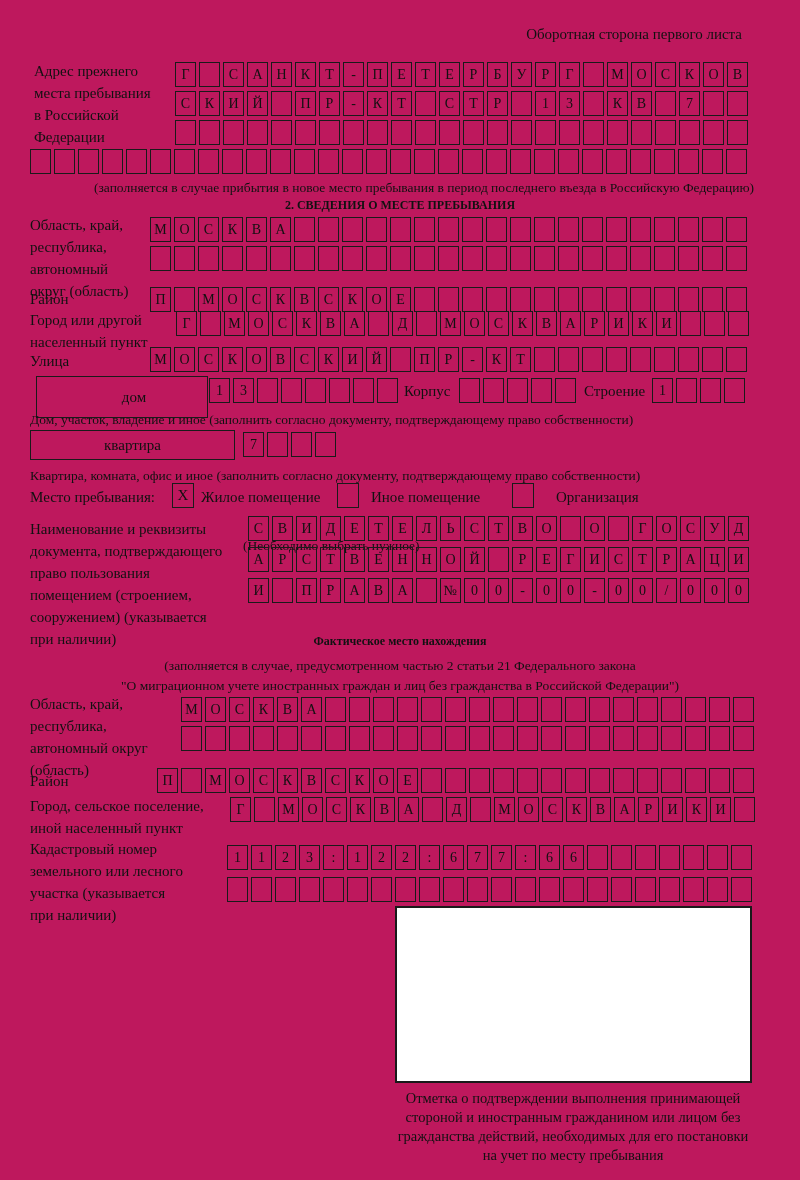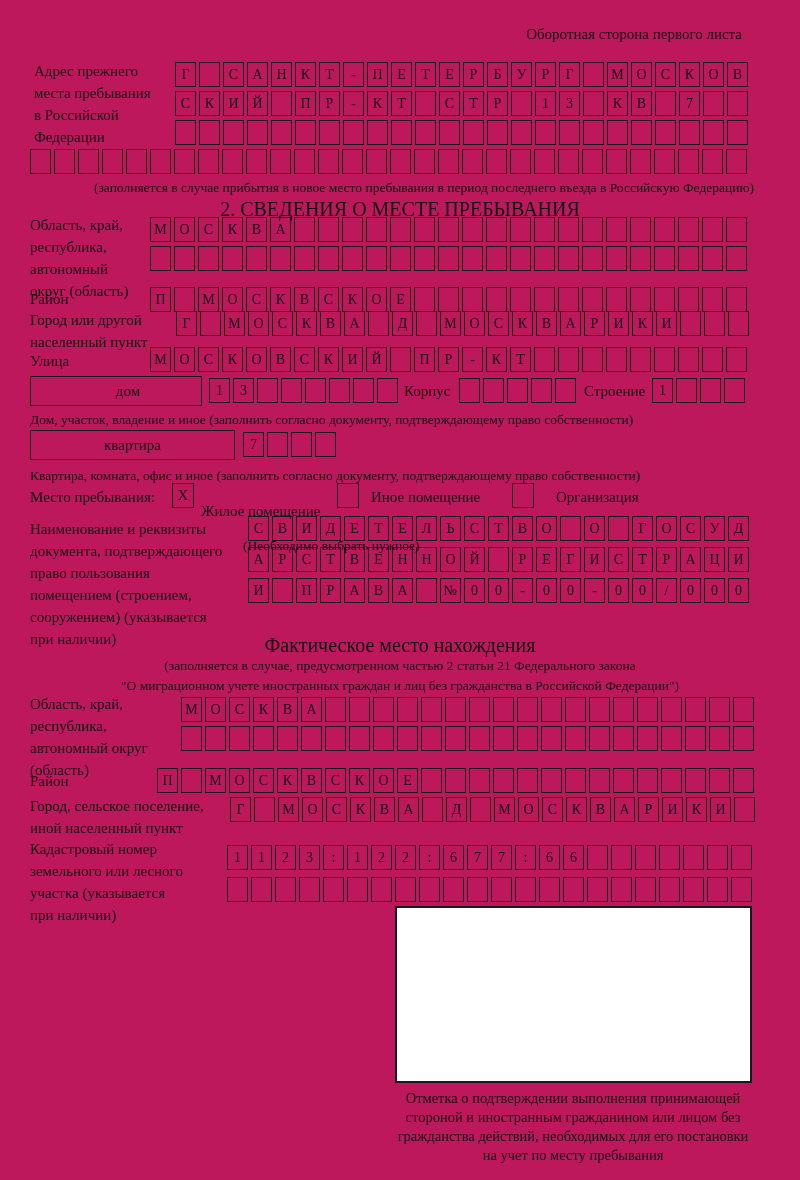--- a/index.html
+++ b/index.html
@@ -3,21 +3,21 @@
 <meta charset="utf-8">
 <style>
   html,body{margin:0;padding:0;background:#ffffff;}
   .page{
     position:relative;width:800px;height:1180px;background:#be185d;
     font-family:"Liberation Serif","DejaVu Serif",serif;color:#111;overflow:hidden;
   }
   .lbl{position:absolute;font-size:15px;line-height:22px;}
   .note{position:absolute;font-size:13.5px;line-height:19px;}
   .center{left:0;width:800px;text-align:center;}
-  .title{position:absolute;font-weight:normal;font-size:20px;}
+  .title{position:absolute;font-weight:bold;font-size:12px;}
   .row{position:absolute;display:flex;}
   .cell{
     flex:none;width:21px;height:25px;margin-right:3px;border:1.6px solid #1a1a1a;
     box-sizing:border-box;display:flex;align-items:center;justify-content:center;
     font-size:14px;line-height:1;
   }
   .widebox{
     position:absolute;border:1.6px solid #1a1a1a;box-sizing:border-box;
     display:flex;align-items:center;justify-content:center;font-size:15px;
   }
@@ -285,21 +285,21 @@
       <div class="cell"></div>
       <div class="cell"></div>
       <div class="cell"></div>
       <div class="cell"></div>
       <div class="cell"></div>
       <div class="cell"></div>
       <div class="cell"></div>
       <div class="cell"></div>
     </div>
 
-  <div class="widebox" style="left:30px;top:376px;width:172px;height:30px;padding-left:24px;">дом</div>
+  <div class="widebox" style="left:36px;top:376px;width:172px;height:42px;padding-left:24px;">дом</div>
   <div class="row" style="left:209px;top:378px;">
       <div class="cell">1</div>
       <div class="cell">3</div>
       <div class="cell"></div>
       <div class="cell"></div>
       <div class="cell"></div>
       <div class="cell"></div>
       <div class="cell"></div>
       <div class="cell"></div>
     </div>
@@ -324,21 +324,21 @@
   <div class="row" style="left:243px;top:432px;">
       <div class="cell">7</div>
       <div class="cell"></div>
       <div class="cell"></div>
       <div class="cell"></div>
     </div>
   <div class="note" style="left:30px;top:466px;">Квартира, комната, офис и иное (заполнить согласно документу, подтверждающему право собственности)</div>
 
   <div class="lbl" style="left:30px;top:486px;">Место пребывания:</div>
   <div class="cb" style="left:172px;top:483px;">X</div>
-  <div class="lbl" style="left:201px;top:500px;">Жилое помещение</div>
+  <div class="lbl" style="left:201px;top:486px;">Жилое помещение</div>
   <div class="cb" style="left:337px;top:483px;"></div>
   <div class="lbl" style="left:371px;top:486px;">Иное помещение</div>
   <div class="cb" style="left:512px;top:483px;"></div>
   <div class="lbl" style="left:556px;top:486px;">Организация</div>
   <div class="note" style="left:243px;top:536px;">(Необходимо выбрать нужное)</div>
 
   <div class="lbl" style="left:30px;top:518px;width:220px;">Наименование и реквизиты<br>документа, подтверждающего<br>право пользования<br>помещением (строением,<br>сооружением) (указывается<br>при наличии)</div>
   <div class="row" style="left:248px;top:516px;">
       <div class="cell">С</div>
       <div class="cell">В</div>

